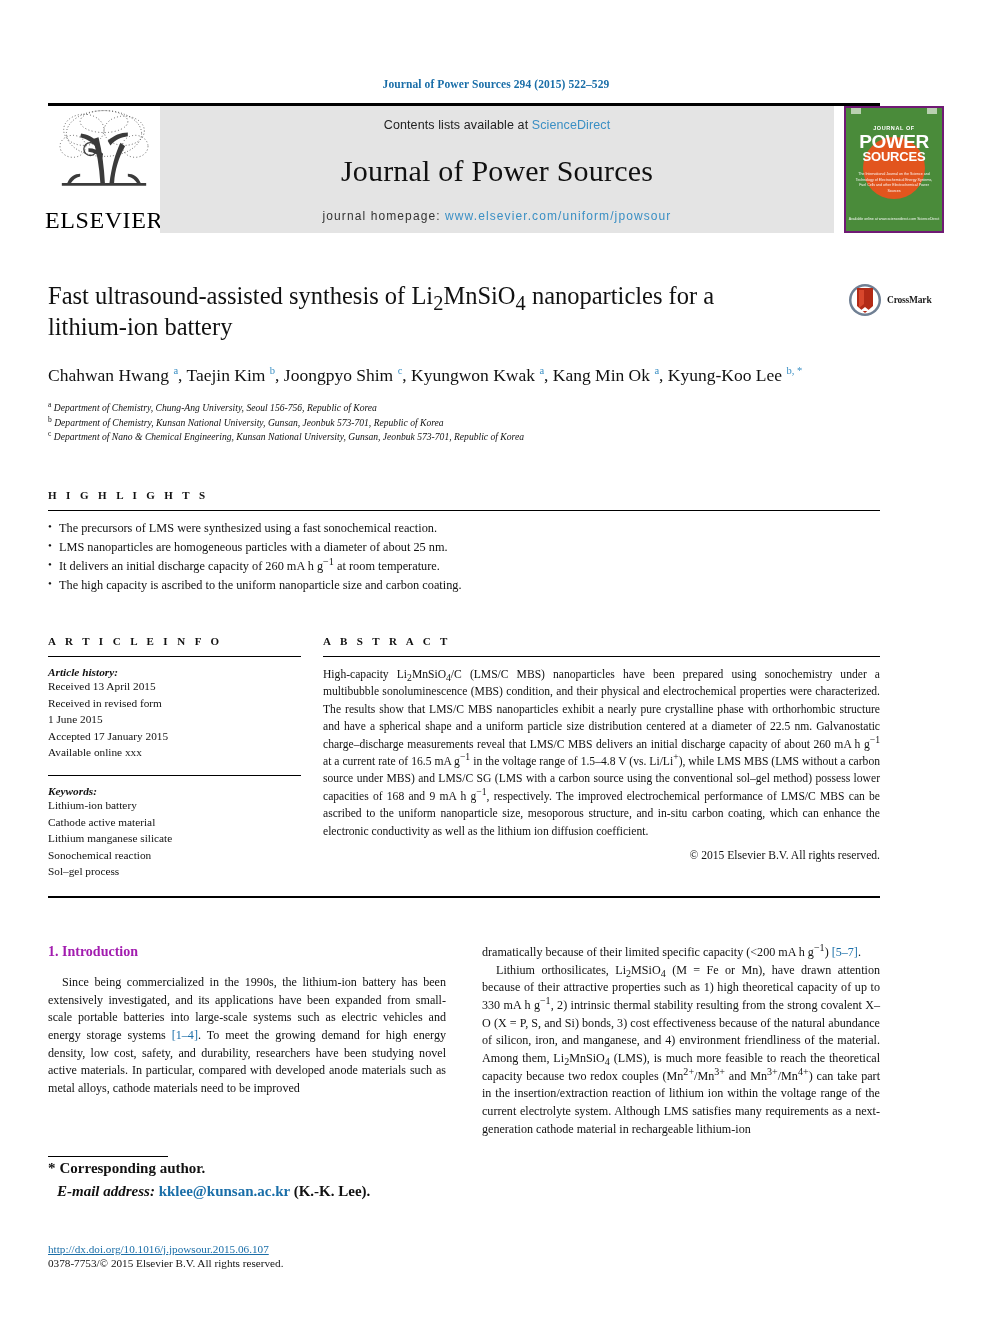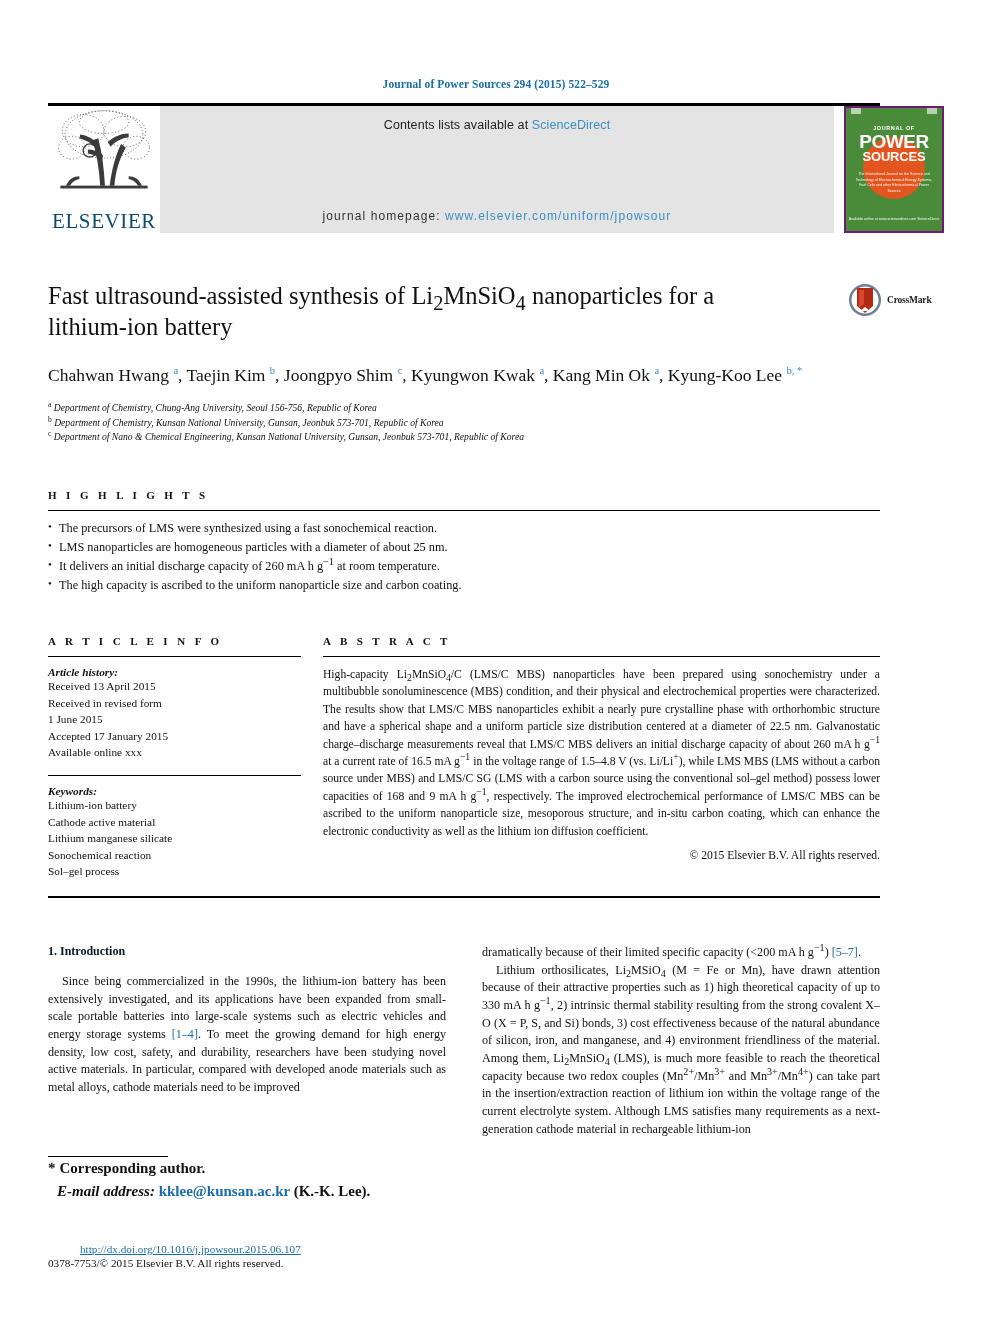--- a/index.html
+++ b/index.html
@@ -57,23 +57,23 @@
     flex: 0 0 112px;
     display: flex;
     flex-direction: column;
     justify-content: flex-end;
     align-items: center;
     padding-bottom: 1px;
   }
   .tree-box { width: 104px; height: 96px; }
   .elsevier-word {
     font-family: "Liberation Serif", serif;
-    font-size: 21px;
+    font-size: 24px;
     letter-spacing: .6px;
-    color: #0c4a6e;
+    color: #000000;
     line-height: 1;
     margin-top: 14px;
   }
   .sd-band {
     flex: 1 1 auto;
     background: #e4e4e4;
     display: flex;
     flex-direction: column;
     justify-content: space-between;
     align-items: center;
@@ -245,24 +245,24 @@
   
   .body-cols {
     display: flex;
     margin-top: 46px;
     width: 832px;
     gap: 36px;
   }
   .bcol { flex: 1 1 0; }
   h2.sec-title {
     font-family: "Liberation Serif", serif;
-    font-size: 12px;
+    font-size: 14px;
     font-weight: bold;
     margin: 0 0 14px 0;
-    color: #0f172a;
+    color: #a21caf;
   }
   .para {
     font-family: "Liberation Serif", serif;
     font-size: 12.1px;
     line-height: 1.46;
     text-align: justify;
     margin: 0;
     color: #111;
   }
   .para + .para { text-indent: 14px; }
@@ -294,21 +294,20 @@
     left: 48px;
     top: 1243px;
     width: 420px;
   }
   .doi-link {
     font-family: "Liberation Serif", serif;
     font-size: 11.2px;
     color: #1a6ea8;
     text-decoration: underline;
     display: block;
-    margin-left: 32px;
   }
   .issn-line {
     font-family: "Liberation Serif", serif;
     font-size: 11.2px;
     color: #111;
     margin-top: 2px;
   }
   sub, sup { line-height: 0; }
 </style>
 </head>
@@ -341,20 +340,21 @@
           <path d="M12 84 c3-7 8-10 14-10 l0 3 c-5 1-8 4-10 7 Z"></path>
           <path d="M92 84 c-3-7-8-10-14-10 l0 3 c5 1 8 4 10 7 Z"></path>
           <circle cx="37" cy="47" r="7" fill="none" stroke="#3b3b3b" stroke-width="1.4"></circle>
         </g>
       </svg>
       <div class="elsevier-word">ELSEVIER</div>
     </div>
 
     <div class="sd-band">
       <div class="sd-contents"><span>Contents lists available at </span><span class="sd-link">ScienceDirect</span></div>
+      <div class="journal-name">Journal of Power Sources</div>
       <div class="homepage"><span>journal homepage: </span><span class="hp-link">www.elsevier.com/uniform/jpowsour</span></div>
     </div>
 
     <div class="cover-thumb">
       <div class="cov-sun"></div>
       <div class="cov-topbar">
         <span class="cov-tick"></span>
         <span class="cov-tick"></span>
       </div>
       <div class="cov-txt">

